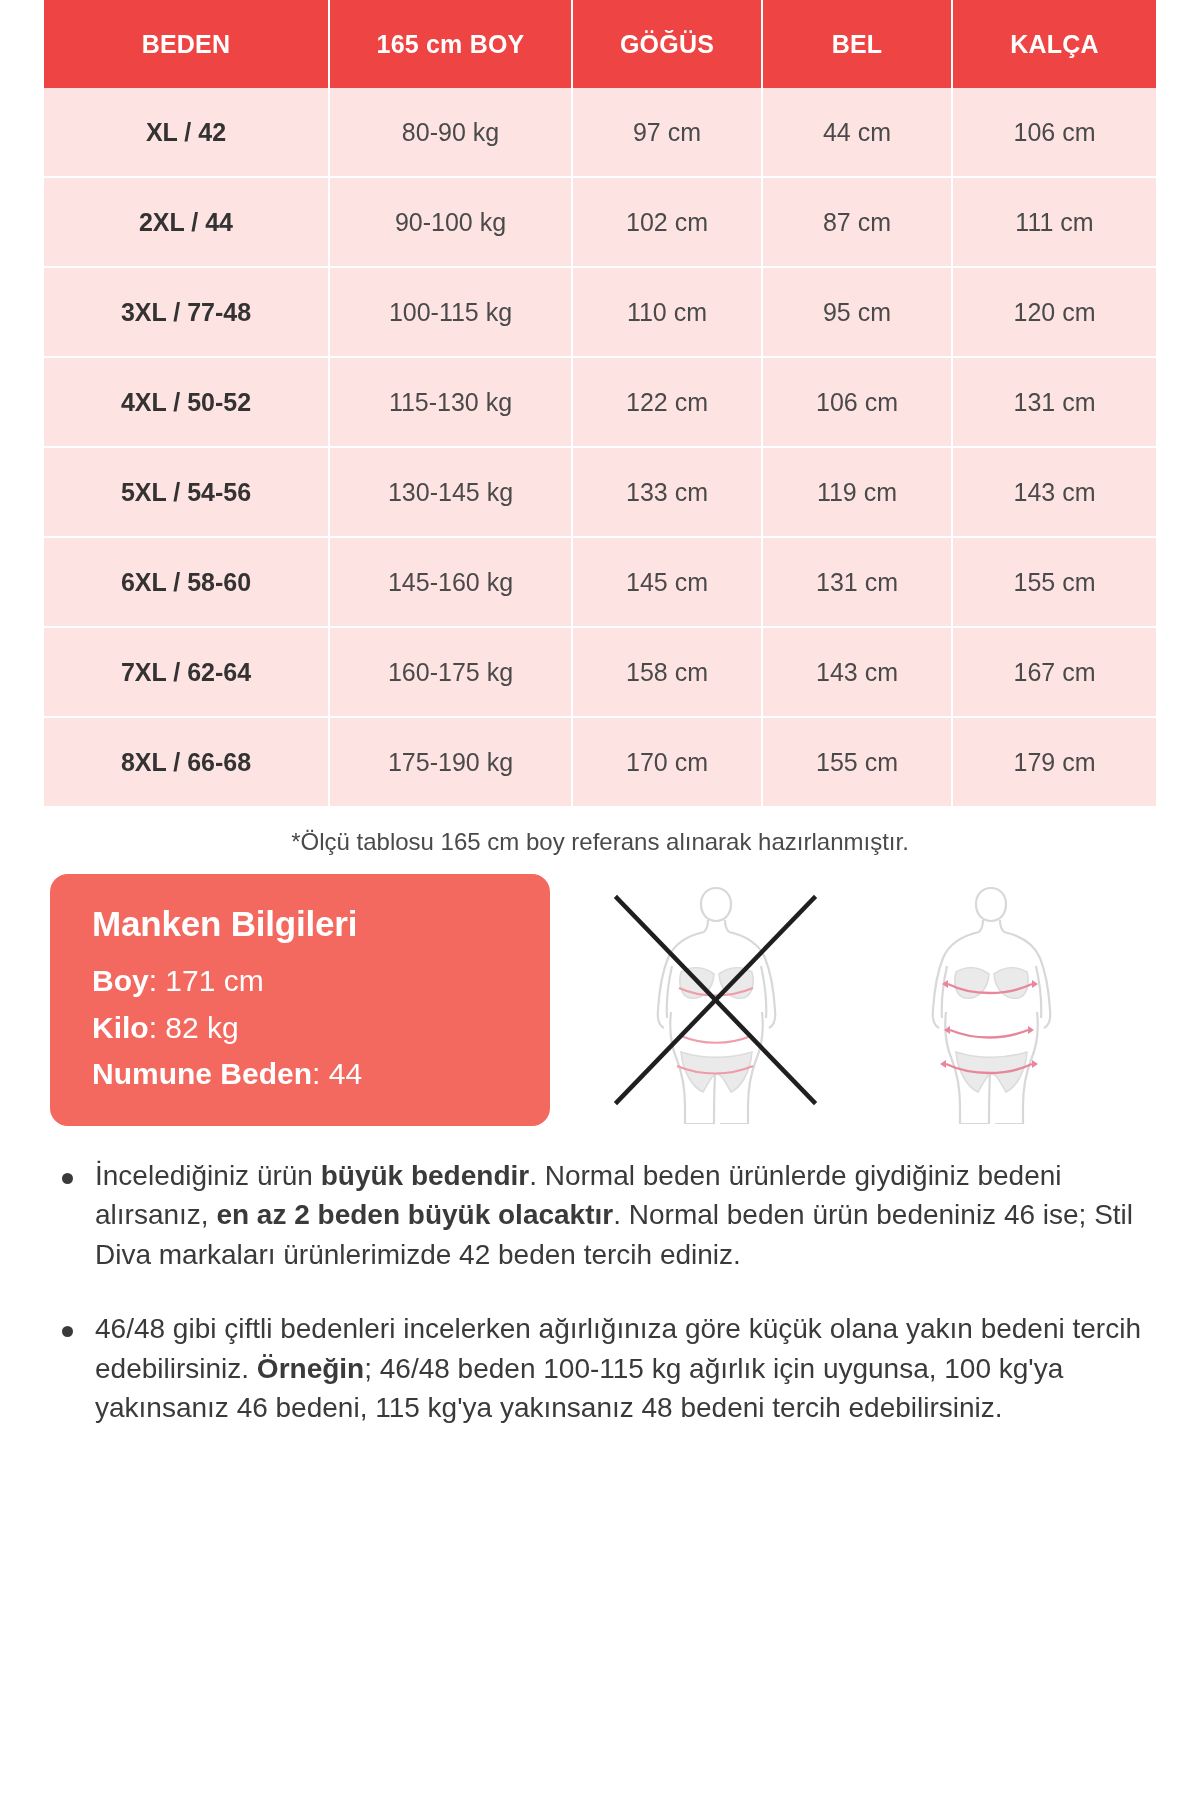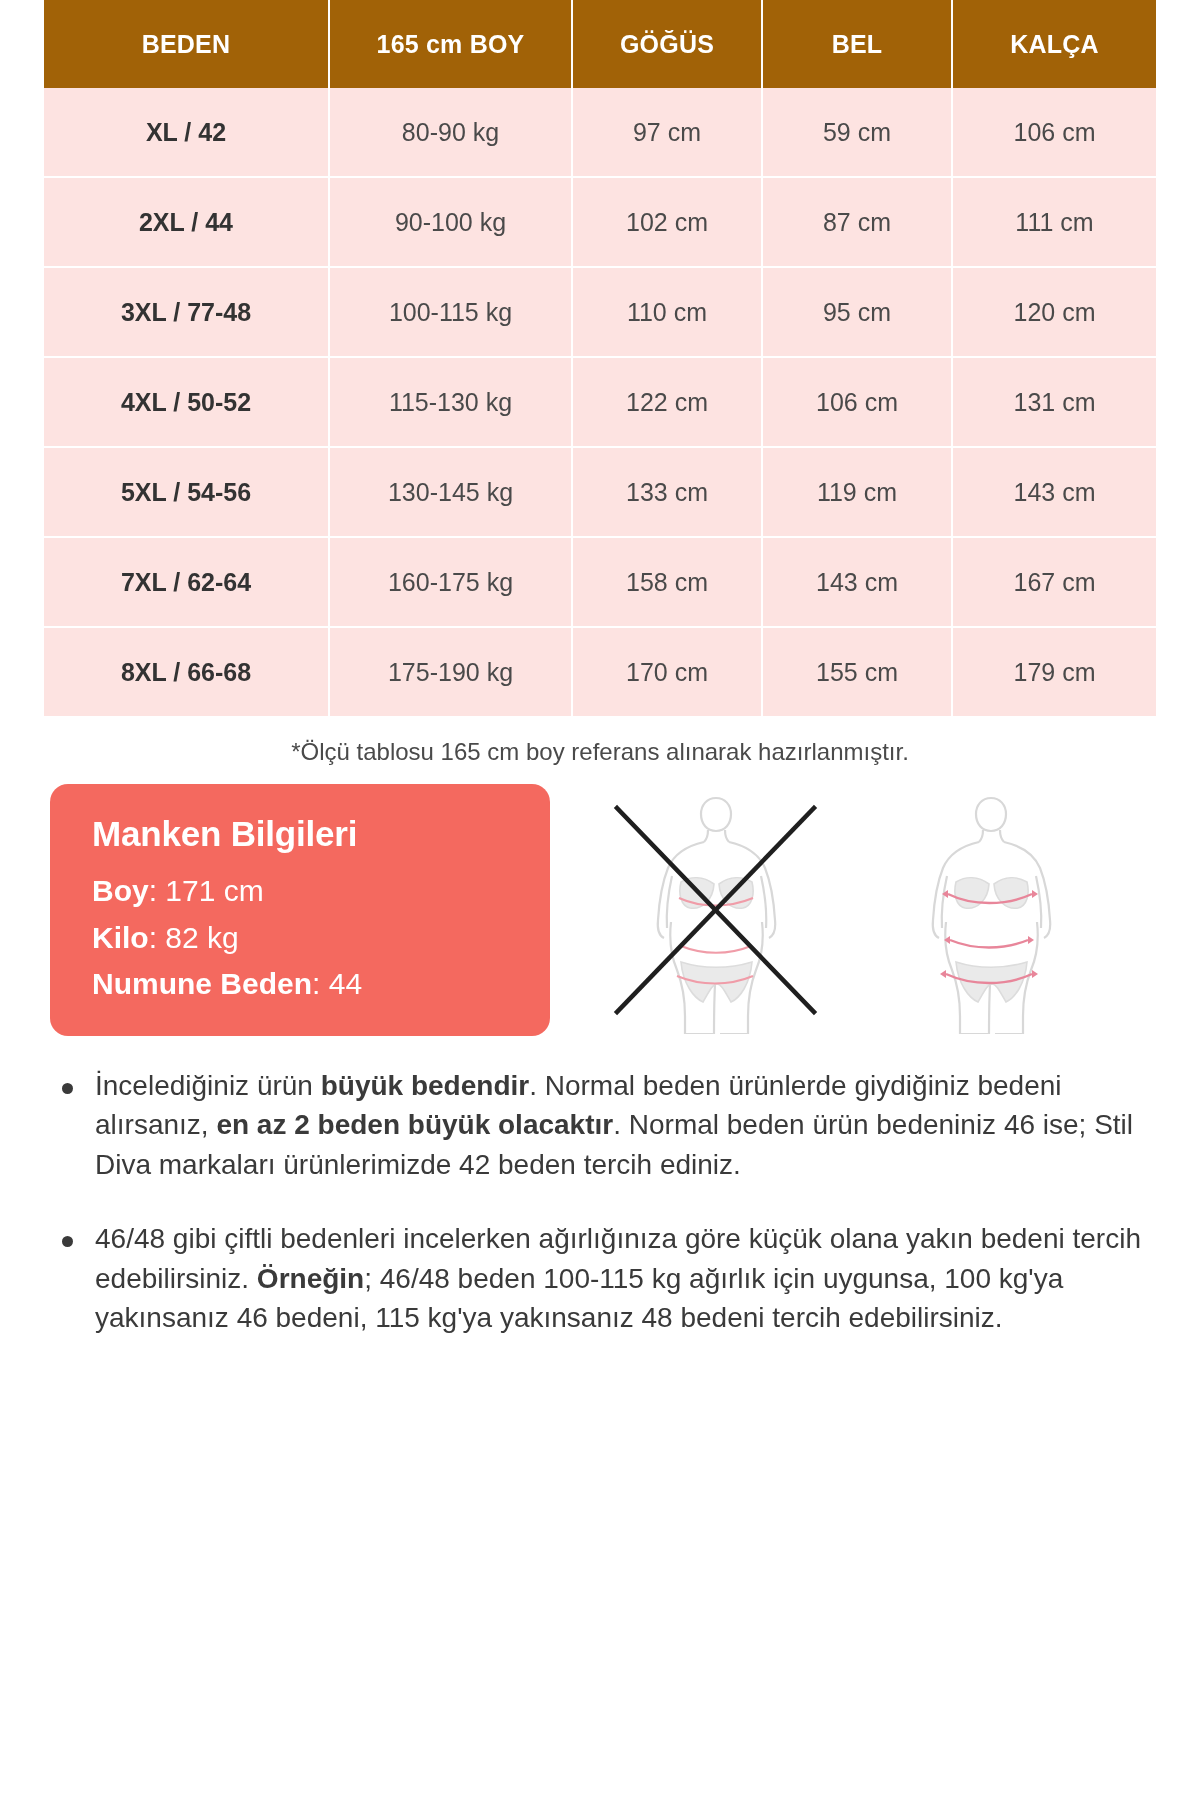--- a/index.html
+++ b/index.html
@@ -34,21 +34,21 @@
   }
 
   
   table.size-table {
     width: 1112px;
     margin: 0 auto;
     border-collapse: collapse;
     table-layout: fixed;
   }
   table.size-table th {
-    background: #a16207;
+    background: #ef4444;
     color: #ffffff;
     font-size: 25px;
     font-weight: bold;
     height: 86px;
     text-align: center;
     border-right: 2px solid #ffffff;
     letter-spacing: 0.2px;
   }
   table.size-table th:last-child { border-right: none; }
 
@@ -164,21 +164,21 @@
         <th>GÖĞÜS</th>
         <th>BEL</th>
         <th>KALÇA</th>
       </tr>
     </thead>
     <tbody>
         <tr>
           <td class="beden-cell">XL / 42</td>
           <td>80-90 kg</td>
           <td>97 cm</td>
-          <td>59 cm</td>
+          <td>44 cm</td>
           <td>106 cm</td>
         </tr>
         <tr>
           <td class="beden-cell">2XL / 44</td>
           <td>90-100 kg</td>
           <td>102 cm</td>
           <td>87 cm</td>
           <td>111 cm</td>
         </tr>
         <tr>
@@ -194,20 +194,27 @@
           <td>122 cm</td>
           <td>106 cm</td>
           <td>131 cm</td>
         </tr>
         <tr>
           <td class="beden-cell">5XL / 54-56</td>
           <td>130-145 kg</td>
           <td>133 cm</td>
           <td>119 cm</td>
           <td>143 cm</td>
+        </tr>
+        <tr>
+          <td class="beden-cell">6XL / 58-60</td>
+          <td>145-160 kg</td>
+          <td>145 cm</td>
+          <td>131 cm</td>
+          <td>155 cm</td>
         </tr>
         <tr>
           <td class="beden-cell">7XL / 62-64</td>
           <td>160-175 kg</td>
           <td>158 cm</td>
           <td>143 cm</td>
           <td>167 cm</td>
         </tr>
         <tr>
           <td class="beden-cell">8XL / 66-68</td>

